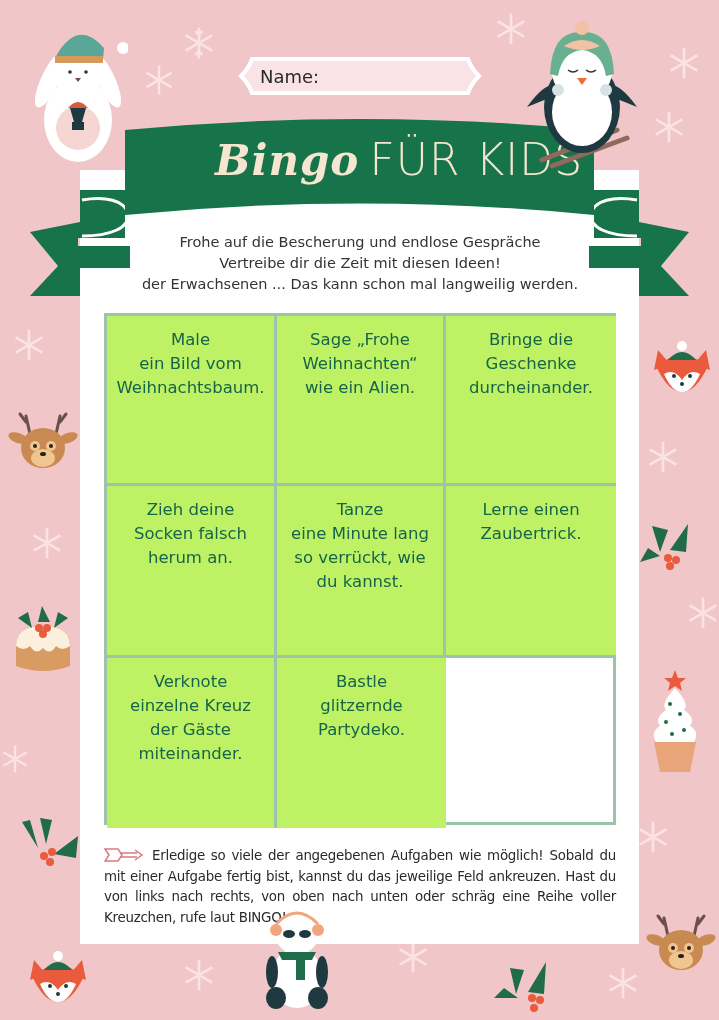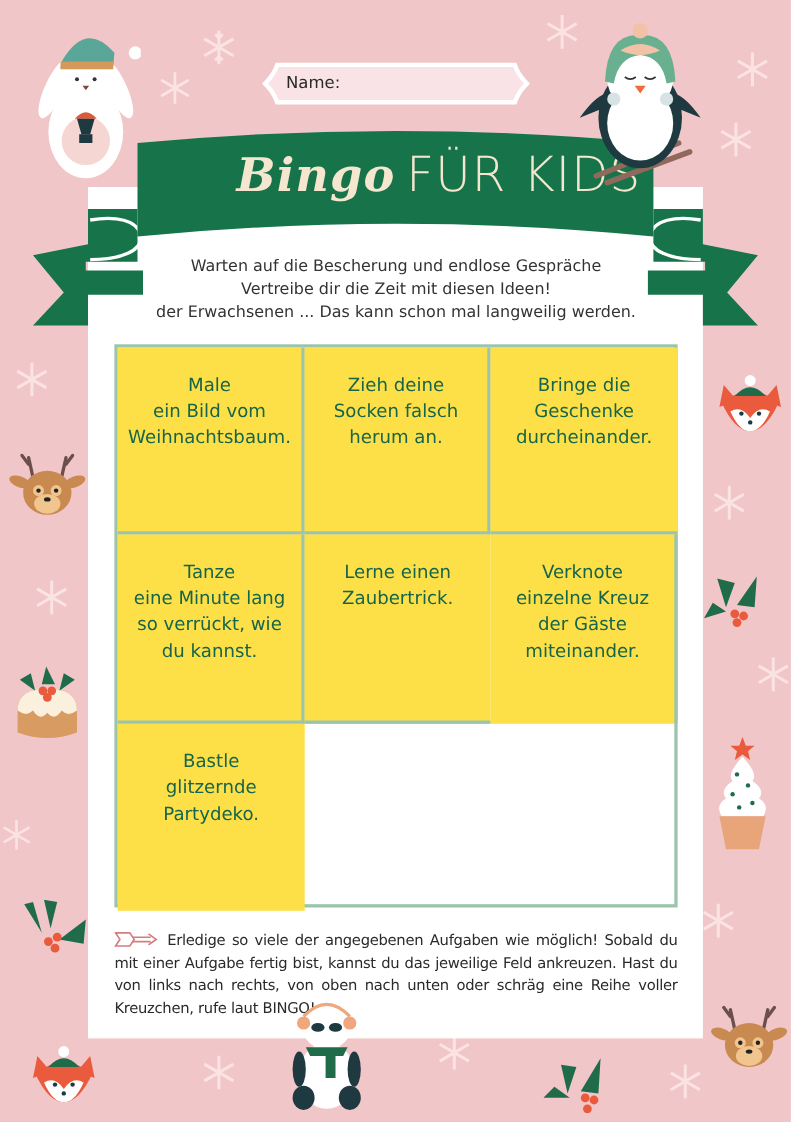--- a/index.html
+++ b/index.html
@@ -16,21 +16,21 @@
     background: #ffffff;
   }
 
   
   .name-field {
     position: absolute; left: 238px; top: 56px; width: 244px; height: 40px;
   }
   .name-field svg { position: absolute; left: 0; top: 0; }
   .name-label {
     position: absolute; left: 22px; top: 10px;
-    font-size: 15px; color: #2a2a2a;
+    font-size: 18px; color: #2a2a2a;
     font-family: "DejaVu Sans", sans-serif;
   }
 
   
   .banner { position: absolute; left: 0; top: 0; width: 719px; height: 310px; pointer-events: none; }
   .banner-title {
     position: absolute; left: 215px; top: 134px; height: 56px;
     display: flex; align-items: baseline; gap: 10px;
     color: #f5e6cf;
   }
@@ -53,27 +53,27 @@
 
   
   .grid {
     position: absolute; left: 104px; top: 313px; width: 512px; height: 512px;
     display: grid; grid-template-columns: 170px 169px 170px; grid-template-rows: 170px 172px 170px;
     border: 3px solid #9cc4ad;
   }
   .cell {
     border-right: 3px solid #9cc4ad;
     border-bottom: 3px solid #9cc4ad;
-    padding-top: 22px;
+    padding-top: 12px;
     text-align: center;
     color: #16644a;
     font-size: 16.5px; line-height: 24px;
     font-family: "DejaVu Sans", sans-serif;
     white-space: pre-line;
-    background: #fde047;
+    background: #bef264;
     cursor: pointer;
   }
   .cell.c3 { border-right: none; }
   .cell.r3 { border-bottom: none; }
 
   
   .instructions {
     position: absolute; left: 104px; top: 846px; width: 512px;
     font-size: 13.4px; line-height: 20.5px; color: #2a2a2a;
     text-align: justify;
@@ -180,35 +180,38 @@
   </div>
 
   <div class="name-field">
     <svg width="244" height="40" viewBox="0 0 244 40">
       <path d="M14 3 H230 Q233 12 241 20 Q233 28 230 37 H14 Q11 28 3 20 Q11 12 14 3 Z" fill="#fae3e6" stroke="#ffffff" stroke-width="4"></path>
     </svg>
     <span class="name-label">Name:</span>
   </div>
 
   <div class="intro">
-    <div>Warten auf die Bescherung und endlose Gespräche</div>
+    <div>Frohe auf die Bescherung und endlose Gespräche</div>
     <div>Vertreibe dir die Zeit mit diesen Ideen!</div>
     <div>der Erwachsenen ... Das kann schon mal langweilig werden.</div>
   </div>
 
   <div class="grid">
     <div class="cell">Male
 ein Bild vom
 Weihnachtsbaum.</div>
+    <div class="cell">Sage „Frohe
+Weihnachten“
+wie ein Alien.</div>
+    <div class="cell c3">Bringe die
+Geschenke
+durcheinander.</div>
     <div class="cell">Zieh deine
 Socken falsch
 herum an.</div>
-    <div class="cell c3">Bringe die
-Geschenke
-durcheinander.</div>
     <div class="cell">Tanze
 eine Minute lang
 so verrückt, wie
 du kannst.</div>
     <div class="cell c3">Lerne einen
 Zaubertrick.</div>
     <div class="cell r3">Verknote
 einzelne Kreuz
 der Gäste
 miteinander.</div>

